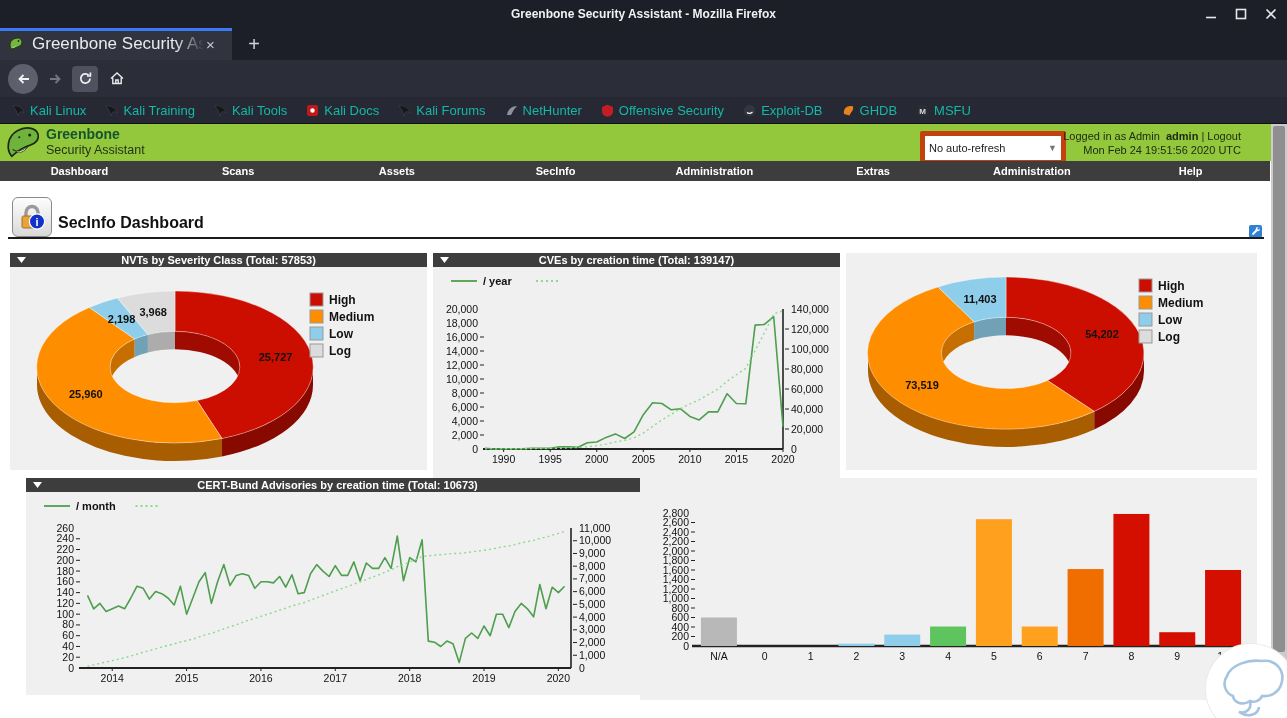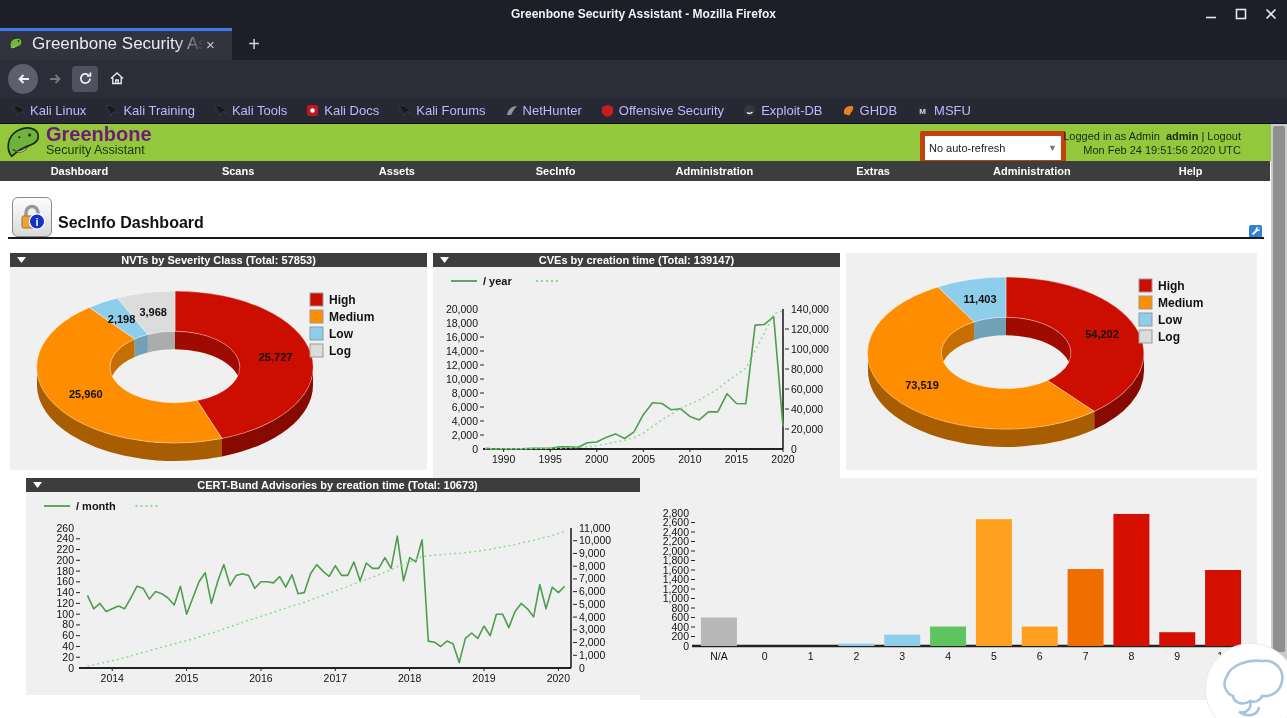--- a/index.html
+++ b/index.html
@@ -27,27 +27,27 @@
   #home-btn{width:26px;height:26px;margin-left:6px}
   #urlbar{position:absolute;left:243px;top:64px;width:800px;height:29px;background:#1e202a;border-radius:4px;display:flex;align-items:center;padding:0 8px;box-sizing:border-box}
   #url-text{font-size:12.5px;color:#b6b6c0;margin-left:8px;white-space:nowrap;overflow:hidden;flex:1;position:relative}
   #url-text .host{color:#f5f5f8}
   #url-fade{position:absolute;right:0;top:0;bottom:0;width:60px;background:linear-gradient(to right,rgba(30,32,42,0),#1e202a)}
   #zoom-pill{border:1px solid #8a8a96;border-radius:10px;color:#d6d6dc;font-size:11px;padding:1px 9px;margin-right:8px}
   .urlsep{width:1px;height:18px;background:#565866;margin:0 6px}
   #dots-btn{color:#d6d6dc;font-size:15px;letter-spacing:1px;margin:0 4px}
   #nav-right{position:absolute;right:10px;top:60px;height:37px;display:flex;align-items:center;gap:17px}
   #bookmarks{top:97px;height:27px;background:#262834;display:flex;align-items:center;gap:19px;padding-left:12px;border-bottom:1px solid #10111a;box-sizing:border-box}
-  .bm{display:flex;align-items:center;gap:5px;color:#c4b5fd;font-size:13px;white-space:nowrap}
+  .bm{display:flex;align-items:center;gap:5px;color:#14b8a6;font-size:13px;white-space:nowrap}
 
   
   #gsa-header{top:124px;height:37px;background:#93c83d}
   #gsa-logo{position:absolute;left:5px;top:1px}
   #brand{position:absolute;left:46px;top:2px;line-height:16px}
-  #brand-title{font-size:20px;font-weight:bold;color:#701a75}
+  #brand-title{font-size:14px;font-weight:bold;color:#14532d}
   #brand-sub{font-size:12.5px;color:#243418}
   #refresh-select{position:absolute;left:920px;top:7px;width:146px;height:18px;background:#fff;border:5px solid #c2410c;border-radius:2px;font-size:11px;color:#222;display:flex;align-items:center;padding:12px 4px;box-sizing:border-box}
   #refresh-select .arrow{margin-left:auto;color:#777;font-size:9px}
   #login-block{position:absolute;right:46px;top:5px;text-align:right;font-size:11px;color:#1b2a10;line-height:14px}
   #gsa-menu{top:161px;height:20px;background:#3d3d3d;display:flex;width:1270px}
   .menu-item{flex:1;color:#fff;font-size:11px;font-weight:bold;display:flex;align-items:center;justify-content:center}
 
   
   #content{position:absolute;top:181px;left:0;width:1287px;height:537px;background:#fff}
   #secinfo-icon{position:absolute;left:12px;top:16px;width:38px;height:38px;border:1px solid #8a8a8a;border-radius:6px;background:linear-gradient(#fdfdfd,#d9d9d9);display:flex;align-items:center;justify-content:center}

